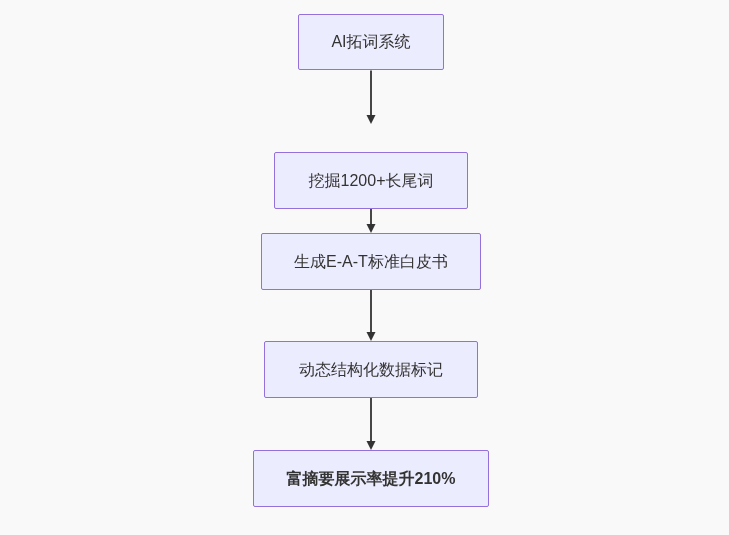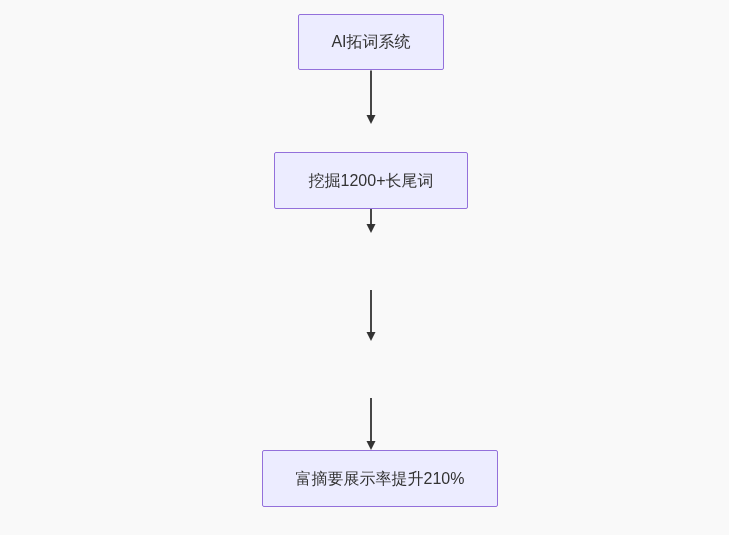--- a/index.html
+++ b/index.html
@@ -43,21 +43,21 @@
     color: #333333;
     font-size: 16px;
     line-height: 1.2;
     text-align: center;
     white-space: nowrap;
   }
   .n1 { left: 298px; top: 14px;  width: 146px; height: 56px; }
   .n2 { left: 274px; top: 124px; width: 194px; height: 57px; margin-top: 28px; }
   .n3 { left: 261px; top: 233px; width: 220px; height: 57px; }
   .n4 { left: 264px; top: 341px; width: 214px; height: 57px; }
-  .n5 { left: 262px; top: 450px; width: 236px; height: 57px; }
+  .n5 { left: 253px; top: 450px; width: 236px; height: 57px; font-weight: bold; }
 </style>
 </head>
 <body>
 
 <div class="canvas">
 
   <svg class="edges-svg" width="729" height="535" viewBox="0 0 729 535" xmlns="http://www.w3.org/2000/svg">
     <g>
       <line class="edge-line" x1="371" y1="70.5" x2="371" y2="116" stroke="#333333"></line>
       <polygon class="edge-head" points="366.5,115 375.5,115 371,124" fill="#333333"></polygon>
@@ -77,19 +77,25 @@
   </svg>
 
   <div class="node n1">
     <span>AI拓词系统</span>
   </div>
 
   <div class="node n2">
     <span>挖掘1200+长尾词</span>
   </div>
 
+  <div class="node n3">
+    <span>生成E-A-T标准白皮书</span>
+  </div>
 
+  <div class="node n4">
+    <span>动态结构化数据标记</span>
+  </div>
 
   <div class="node n5">
     <span>富摘要展示率提升210%</span>
   </div>
 
 </div>
 
 </body></html>

